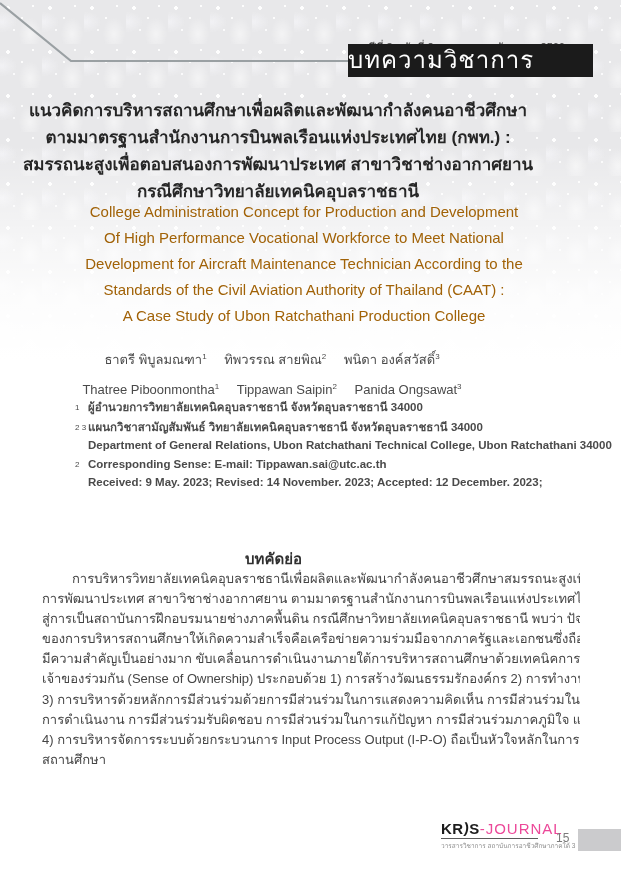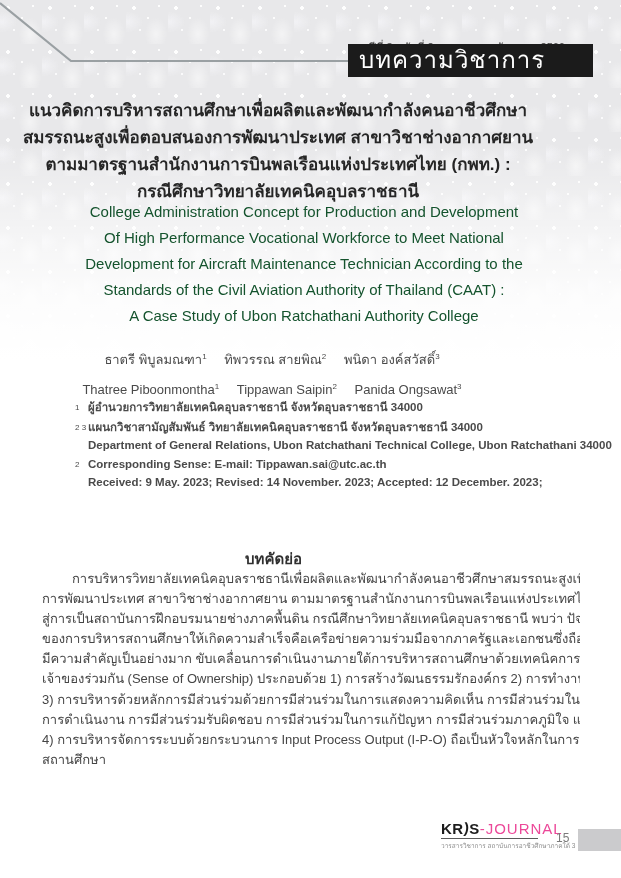--- a/index.html
+++ b/index.html
@@ -33,32 +33,32 @@
   }
   
   .corner-line { position: absolute; top: 0; left: 0; }
   .issue-info {
     position: absolute; top: 38px; right: 56px;
     font-size: 11px; color: #3e3e3e; white-space: nowrap;
   }
   .article-type-banner {
     position: absolute; top: 44px; left: 348px; width: 245px; height: 33px;
     background: #1b1b1b; color: #ffffff;
-    font-size: 24px; line-height: 32px; padding-left: 11px;
+    font-size: 24px; line-height: 32px; 
     box-sizing: border-box; white-space: nowrap; letter-spacing: 1px;
   }
   
   .thai-title {
     position: absolute; top: 97px; left: 0; width: 556px;
     text-align: center; font-weight: bold; color: #262626;
     font-size: 17px; line-height: 27px;
   }
   .eng-title {
     position: absolute; top: 199px; left: 0; width: 608px;
-    text-align: center; color: #14532d;
+    text-align: center; color: #a16207;
     font-size: 15px; line-height: 26px;
   }
   .t-line { white-space: nowrap; }
   
   .authors-block {
     position: absolute; top: 344px; left: 0; width: 544px;
     text-align: center; color: #4a4a4a; font-size: 13px; line-height: 26px;
   }
   .author { margin: 0 7px; white-space: nowrap; }
   .author sup { font-size: 8px; }
@@ -115,31 +115,31 @@
   <svg class="corner-line" width="352" height="66">
     <polyline points="0,3 71,61 352,61" fill="none" stroke="#9aa0a3" stroke-width="2.2"></polyline>
   </svg>
 
   <div class="issue-info">ปีที่ 3 ฉบับที่ 2 กรกฎาคม – ธันวาคม 2566</div>
 
   <div class="article-type-banner">บทความวิชาการ</div>
 
   <div class="thai-title">
     <div class="t-line">แนวคิดการบริหารสถานศึกษาเพื่อผลิตและพัฒนากำลังคนอาชีวศึกษา</div>
+    <div class="t-line">ตามมาตรฐานสำนักงานการบินพลเรือนแห่งประเทศไทย (กพท.) :</div>
     <div class="t-line">สมรรถนะสูงเพื่อตอบสนองการพัฒนาประเทศ สาขาวิชาช่างอากาศยาน</div>
-    <div class="t-line">ตามมาตรฐานสำนักงานการบินพลเรือนแห่งประเทศไทย (กพท.) :</div>
     <div class="t-line">กรณีศึกษาวิทยาลัยเทคนิคอุบลราชธานี</div>
   </div>
 
   <div class="eng-title">
     <div class="t-line">College Administration Concept for Production and Development</div>
     <div class="t-line">Of High Performance Vocational Workforce to Meet National</div>
     <div class="t-line">Development for Aircraft Maintenance Technician According to the</div>
     <div class="t-line">Standards of the Civil Aviation Authority of Thailand (CAAT) :</div>
-    <div class="t-line">A Case Study of Ubon Ratchathani Authority College</div>
+    <div class="t-line">A Case Study of Ubon Ratchathani Production College</div>
   </div>
 
   <div class="authors-block">
     <div class="t-line">
       <span class="author"><span>ธาตรี  พิบูลมณฑา</span><sup>1</sup></span>
       <span class="author"><span>ทิพวรรณ  สายพิณ</span><sup>2</sup></span>
       <span class="author"><span>พนิดา  องค์สวัสดิ์</span><sup>3</sup></span>
     </div>
     <div class="t-line">
       <span class="author"><span>Thatree  Piboonmontha</span><sup>1</sup></span>

